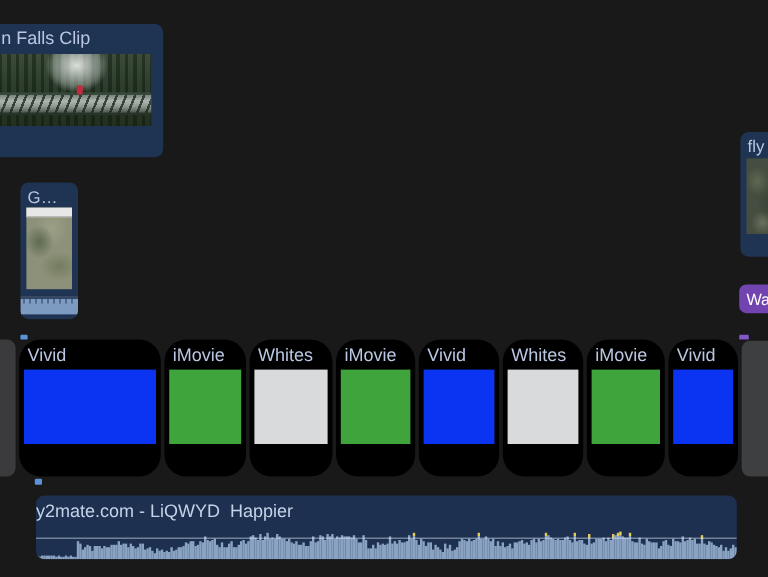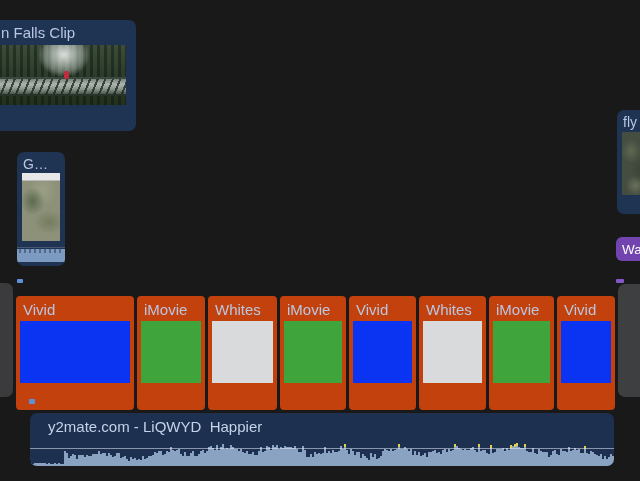--- a/index.html
+++ b/index.html
@@ -50,32 +50,32 @@
 
   
   #wa-clip{left:616px;top:237px;width:40px;height:24px;background:#7144b0;border-radius:6px;}
   #wa-clip .clip-title{color:#ffffff;font-size:13.5px;padding:3px 0 0 6px;}
 
   
   .gray-clip{position:absolute;background:#3b3b3d;border-radius:7px;}
   #gray-left{left:-8px;top:283px;width:21px;height:114px;}
   #gray-right{left:618px;top:284px;width:40px;height:113px;background:#3e3f41;}
 
-  .tclip{position:absolute;top:296px;height:114px;background:#c2410c;border-radius:4px;overflow:hidden;}
+  .tclip{position:absolute;top:283px;height:114px;background:#000000;border-radius:18px;overflow:hidden;}
   .tclip-title{font-size:15px;line-height:20px;color:#b9c7e2;padding:4px 0 0 7px;white-space:nowrap;overflow:hidden;}
   .tclip-swatch{position:absolute;left:4px;right:4px;top:25px;height:62px;}
 
   .marker{position:absolute;border-radius:1px;}
   #marker-blue-top{left:17px;top:279px;width:6px;height:4px;background:#5d92d9;}
   #marker-purple{left:616px;top:279px;width:8px;height:4px;background:#8457c9;}
   #marker-blue-bottom{left:29px;top:399px;width:6px;height:5px;background:#5d92d9;}
 
   
   #audio-clip{left:30px;top:413px;width:584px;height:53px;background:#1d3050;border-radius:7px;overflow:hidden;position:absolute;}
-  #audio-title{font-size:15px;line-height:20px;color:#c5d3e8;padding:4px 0 0 18px;white-space:pre;}
+  #audio-title{font-size:15px;line-height:20px;color:#c5d3e8;padding:4px 0 0 0;white-space:pre;}
   #wave{position:absolute;left:0;right:0;bottom:0;height:24px;display:flex;align-items:flex-end;}
   .wbar{flex:0 0 2px;width:2px;}
   #volume-line{position:absolute;left:0;right:0;bottom:17px;height:1px;background:rgba(225,235,250,.55);}
 </style>
 </head>
 <body>
 
 <div id="stage">
 
   <div class="clip" id="falls-clip">

